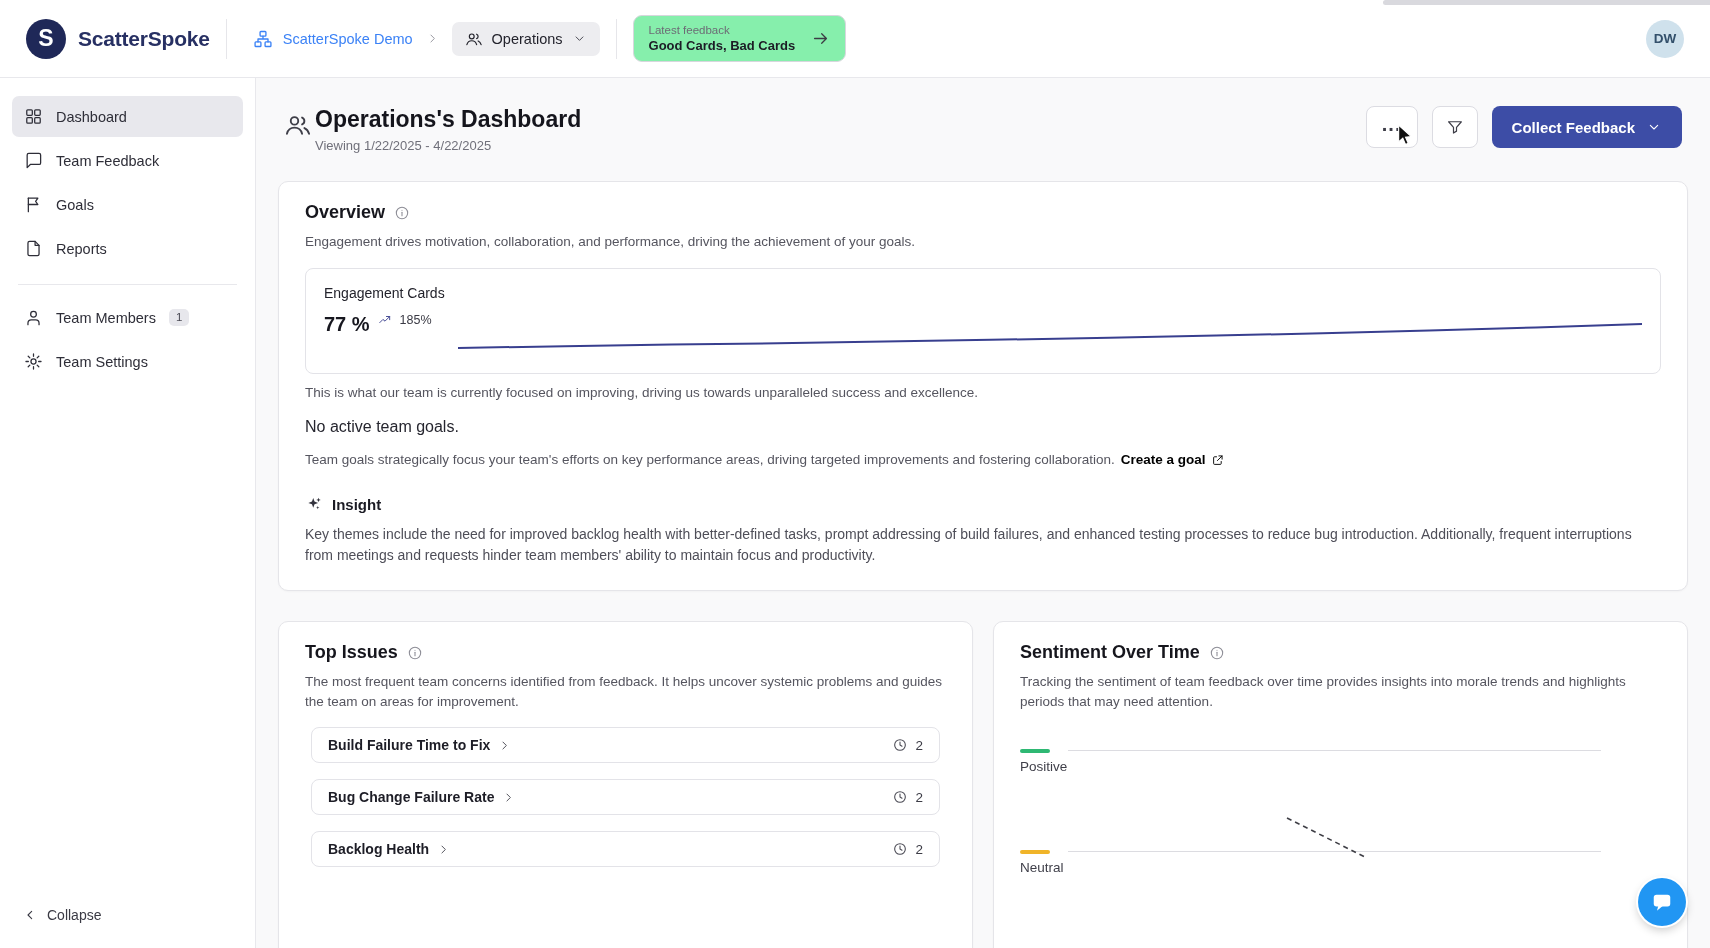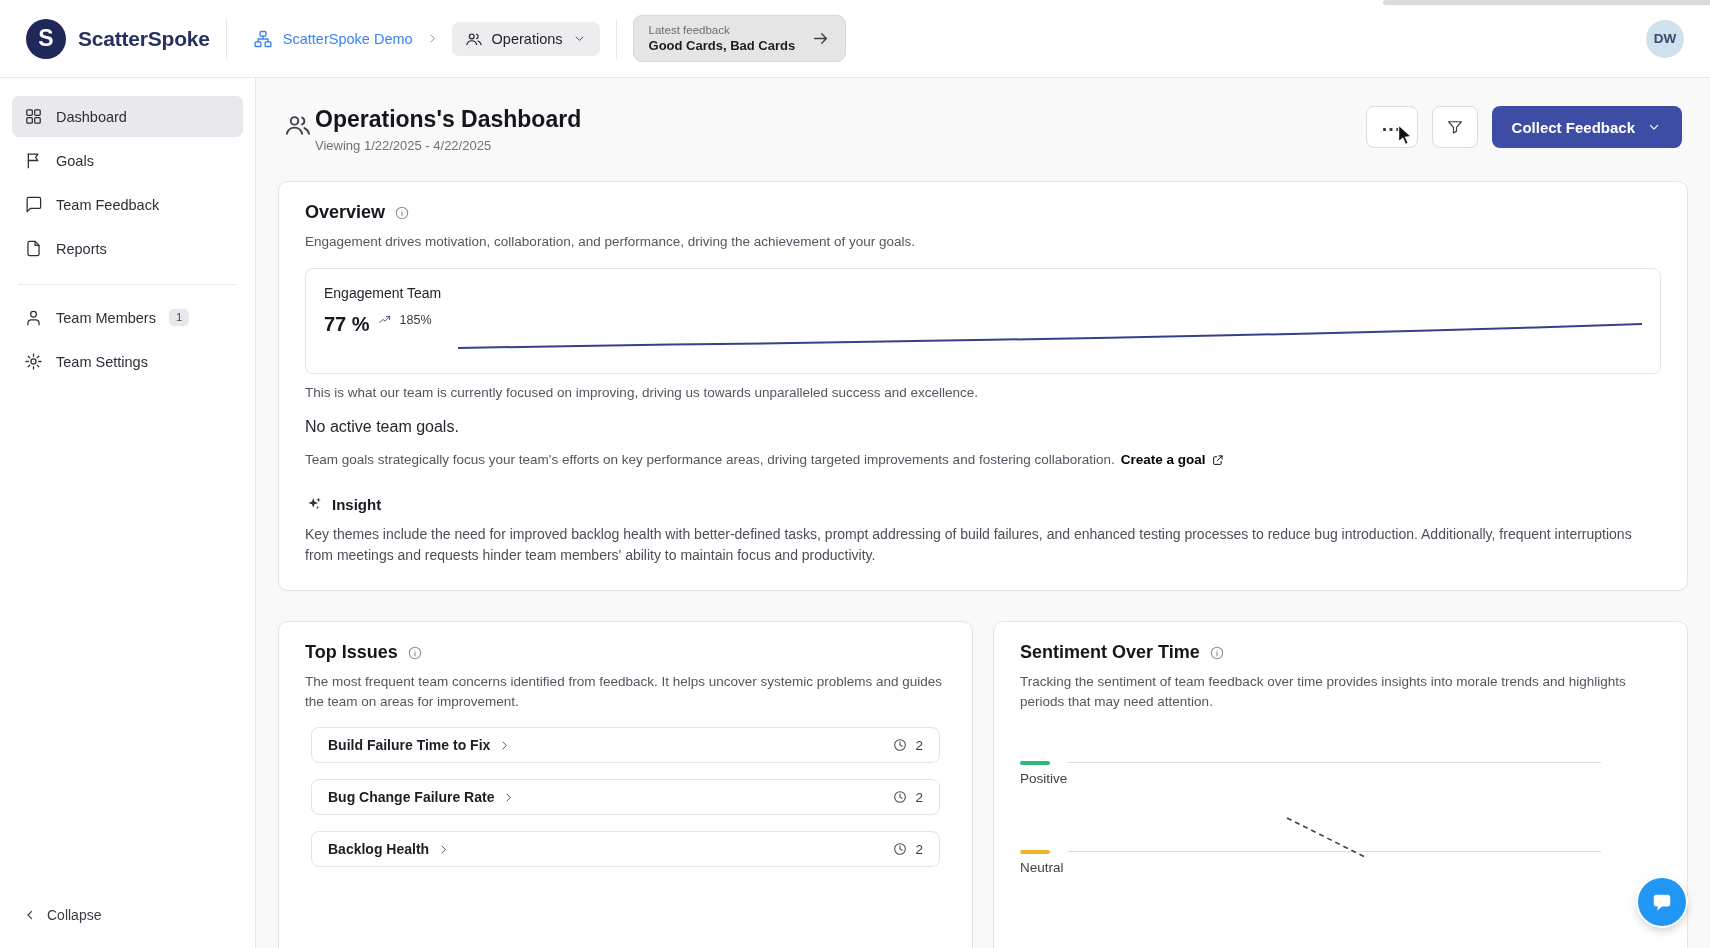--- a/index.html
+++ b/index.html
@@ -22,21 +22,21 @@
     display:flex; align-items:center; justify-content:center; font-size:23px; font-weight:700; }
   .brand { font-size:21px; font-weight:700; color:#273063; letter-spacing:-0.2px; }
   .vdiv { width:1px; height:40px; background:#e6e6ea; }
   .crumbs { display:flex; align-items:center; gap:12px; margin-left:10px; }
   .crumb-ws { display:flex; align-items:center; gap:10px; font-size:14.5px; color:#3b82f6; cursor:pointer; }
   .crumb-sep { color:#9a9aa2; }
   .team-pill { display:flex; align-items:center; gap:9px; background:#ededf0; border-radius:7px;
     padding:8px 13px; font-size:14.5px; font-weight:500; color:#23232c; cursor:pointer; }
   .team-pill .caret { color:#4c4c56; }
   .latest-fb { display:flex; align-items:center; gap:16px; border:1px solid #d7d7dd; border-radius:9px;
-    background:#e5e5e5; padding:8px 15px; cursor:pointer; }
+    background:#86efac; padding:8px 15px; cursor:pointer; }
   .latest-fb .lines { display:flex; flex-direction:column; gap:2px; }
   .latest-fb .lbl { font-size:11.5px; color:#6c6c75; }
   .latest-fb .val { font-size:13px; font-weight:700; color:#1c1c25; }
   .spacer { flex:1; }
   .avatar { width:38px; height:38px; border-radius:50%; background:#cfe1ec; color:#33506b;
     display:flex; align-items:center; justify-content:center; font-size:13.5px; font-weight:700; cursor:pointer; }
   .scroll-pill { position:absolute; top:0; left:1383px; width:332px; height:5px;
     background:#d9d9de; border-radius:3px; z-index:9; }
 
   
@@ -194,30 +194,30 @@
         <svg class="ic i19" viewBox="0 0 24 24">
             <rect x="3.5" y="3.5" width="7" height="7" rx="1.2"></rect>
             <rect x="13.5" y="3.5" width="7" height="7" rx="1.2"></rect>
             <rect x="3.5" y="13.5" width="7" height="7" rx="1.2"></rect>
             <rect x="13.5" y="13.5" width="7" height="7" rx="1.2"></rect>
           </svg>
         <span class="txt">Dashboard</span>
       </div>
       <div class="side-item">
         <svg class="ic i19" viewBox="0 0 24 24">
+            <path d="M21 15a2 2 0 0 1-2 2H8l-4 4V5a2 2 0 0 1 2-2h13a2 2 0 0 1 2 2z"></path>
+          </svg>
+        <span class="txt">Team Feedback</span>
+      </div>
+      <div class="side-item">
+        <svg class="ic i19" viewBox="0 0 24 24">
             <path d="M5.5 21V4"></path>
             <path d="M5.5 4h12l-2.8 4 2.8 4h-12"></path>
           </svg>
         <span class="txt">Goals</span>
-      </div>
-      <div class="side-item">
-        <svg class="ic i19" viewBox="0 0 24 24">
-            <path d="M21 15a2 2 0 0 1-2 2H8l-4 4V5a2 2 0 0 1 2-2h13a2 2 0 0 1 2 2z"></path>
-          </svg>
-        <span class="txt">Team Feedback</span>
       </div>
       <div class="side-item">
         <svg class="ic i19" viewBox="0 0 24 24">
             <path d="M14 3H7a2 2 0 0 0-2 2v14a2 2 0 0 0 2 2h10a2 2 0 0 0 2-2V8z"></path>
             <path d="M14 3v5h5"></path>
           </svg>
         <span class="txt">Reports</span>
       </div>
       <div class="side-div"></div>
       <div class="side-item">
@@ -283,21 +283,21 @@
           <span class="h2">Overview</span>
           <svg class="ic i16 info" viewBox="0 0 24 24">
               <circle cx="12" cy="12" r="8.5"></circle>
               <path d="M12 11v5"></path>
               <path d="M12 7.8v.2"></path>
             </svg>
         </div>
         <p class="desc">Engagement drives motivation, collaboration, and performance, driving the achievement of your goals.</p>
 
         <div class="eng-box">
-          <div class="eng-label">Engagement Team</div>
+          <div class="eng-label">Engagement Cards</div>
           <div class="eng-row">
             <span class="eng-score">77 %</span>
             <span class="eng-trend">
               <svg class="ic i14" viewBox="0 0 24 24">
                   <path d="M3 16.5l5.5-5.5 3.5 3 8-8"></path>
                   <path d="M14.5 6H20v5.5"></path>
                 </svg>
             </span>
             <span class="eng-change">185%</span>
             <div class="sparkline">
@@ -398,21 +398,21 @@
             <span class="h2">Sentiment Over Time</span>
             <svg class="ic i16 info" viewBox="0 0 24 24">
                 <circle cx="12" cy="12" r="8.5"></circle>
                 <path d="M12 11v5"></path>
                 <path d="M12 7.8v.2"></path>
               </svg>
           </div>
           <p class="desc">Tracking the sentiment of team feedback over time provides insights into morale trends and highlights periods that may need attention.</p>
 
           <div class="sent-chart">
-            <div class="sent-row" style="top:32px">
+            <div class="sent-row" style="top:20px">
               <span class="swatch" style="background: rgb(46, 184, 115);"></span>
               <span class="grid-line"></span>
               <span class="sent-label">Positive</span>
             </div>
             <div class="sent-row" style="top:121px">
               <span class="swatch" style="background: rgb(240, 180, 41);"></span>
               <span class="grid-line"></span>
               <span class="sent-label">Neutral</span>
             </div>
 

